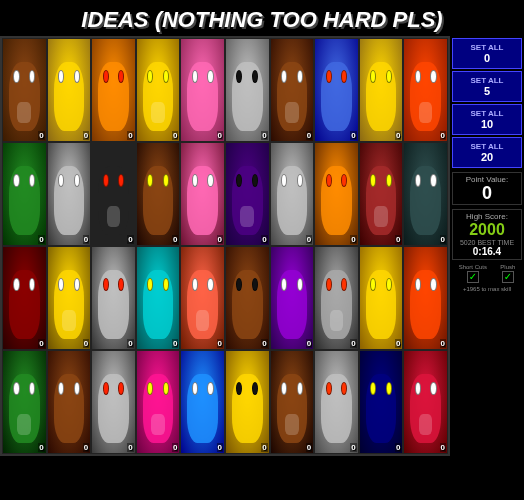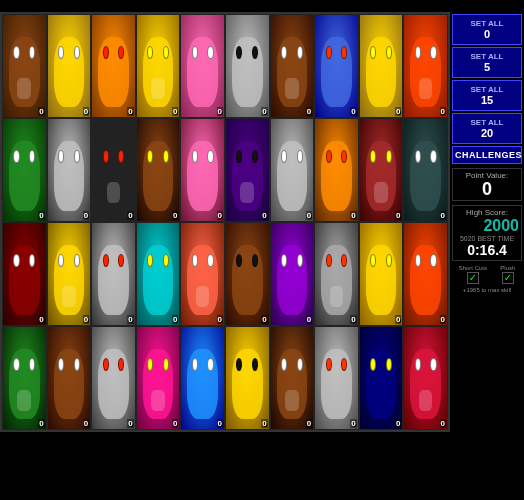--- a/index.html
+++ b/index.html
@@ -128,33 +128,33 @@
       font-weight: 900;
       text-align: center;
       line-height: 1;
     }
     .high-score-label {
       color: #aaa;
       font-size: 8px;
       text-align: center;
     }
     .high-score-value {
-      color: #14b8a6;
+      color: #84cc16;
       font-size: 16px;
       font-weight: 900;
-      text-align: right;
+      text-align: center;
     }
     .best-time-label {
       color: #888;
       font-size: 7px;
       text-align: center;
     }
     .best-time-value {
       color: #fff;
-      font-size: 14px;
+      font-size: 10px;
       font-weight: bold;
       text-align: center;
     }
 
     .checkboxes-row {
       display: flex;
       justify-content: space-around;
       margin-top: 2px;
     }
     .checkbox-item {
@@ -204,20 +204,21 @@
       cursor: pointer;
       margin-top: 2px;
       text-shadow: 1px 1px 0 #006600;
       letter-spacing: 1px;
     }
   </style>
 </head>
 <body>
 
 <div class="header">
+  <div class="header-text">IDEAS (NOTHING TOO HARD PLS)</div>
 </div>
 
 <div class="main-area">
   <div class="grid-panel" id="char-grid">
       <div class="char-cell" style="background: radial-gradient(at 50% 40%, rgb(139, 69, 19) 0%, rgb(58, 26, 0) 100%);">
         <div style="position: absolute; top: 10%; left: 10%; width: 80%; height: 80%;">
           <div style="position: absolute; bottom: 0px; left: 5%; width: 90%; height: 85%; border-radius: 40% 40% 35% 35%; background: rgb(139, 69, 19); opacity: 0.85;"></div>
           <div style="position: absolute; width: 18%; height: 16%; border-radius: 50%; background: rgb(255, 255, 255); top: 25%; left: 18%; border: 1px solid rgba(0, 0, 0, 0.5);"></div>
           <div style="position: absolute; width: 18%; height: 16%; border-radius: 50%; background: rgb(255, 255, 255); top: 25%; right: 18%; border: 1px solid rgba(0, 0, 0, 0.5);"></div>
           <div style="position: absolute; width: 40%; height: 25%; border-radius: 30%; background: rgba(255, 255, 255, 0.2); bottom: 10%; left: 30%;"></div>
@@ -555,27 +556,26 @@
     <div class="set-btn">
       <span class="btn-label">SET ALL</span>
       <span class="btn-num">0</span>
     </div>
     <div class="set-btn">
       <span class="btn-label">SET ALL</span>
       <span class="btn-num">5</span>
     </div>
     <div class="set-btn">
       <span class="btn-label">SET ALL</span>
-      <span class="btn-num">15</span>
+      <span class="btn-num">10</span>
     </div>
     <div class="set-btn">
       <span class="btn-label">SET ALL</span>
       <span class="btn-num">20</span>
     </div>
-    <div class="func-btn">CHALLENGES</div>
 
     <div class="info-section">
       <div class="info-label">Point Value:</div>
       <div class="point-value">0</div>
     </div>
 
     <div class="info-section">
       <div class="high-score-label">High Score:</div>
       <div class="high-score-value">2000</div>
       <div class="best-time-label">5020 BEST TIME</div>

